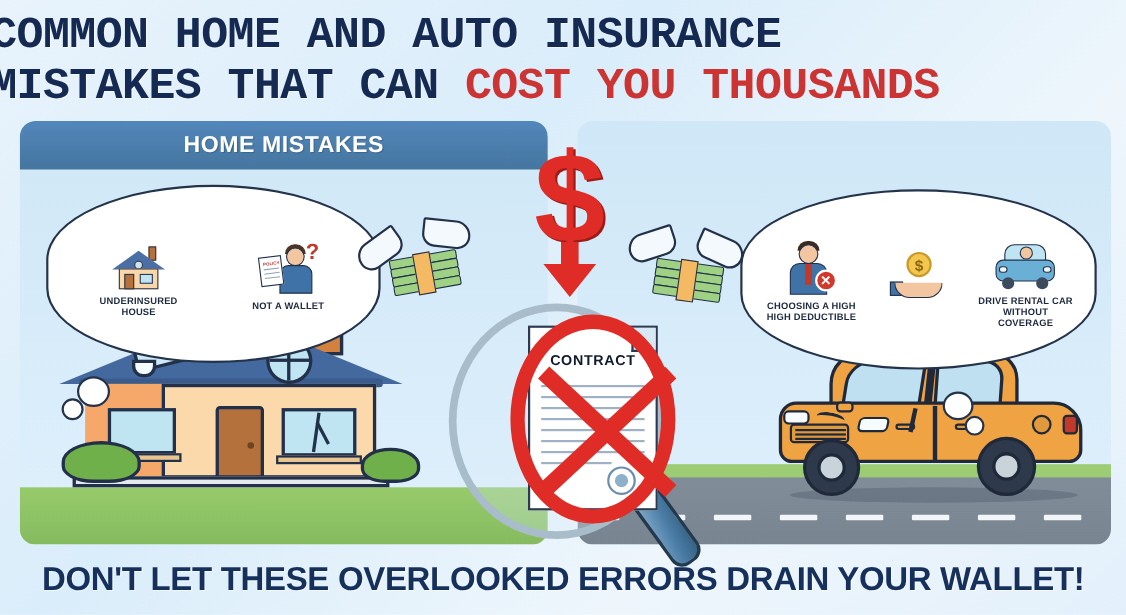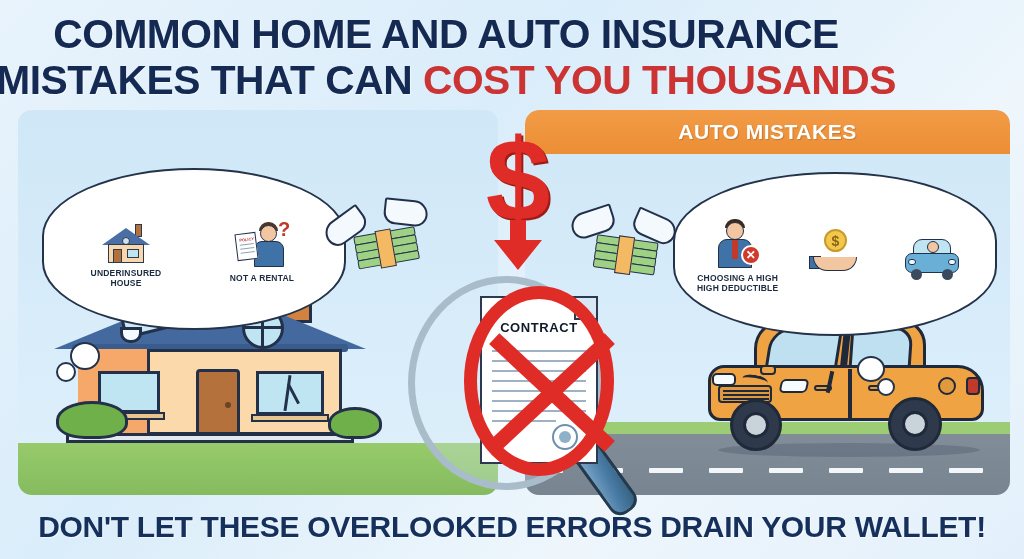--- a/index.html
+++ b/index.html
@@ -5,21 +5,21 @@
   html,body{margin:0;padding:0;}
   body{
     width:1024px;height:559px;overflow:hidden;
     font-family:"Liberation Sans", sans-serif;
     background:linear-gradient(135deg,#e8f3fc 0%,#daedfa 38%,#eef6fc 70%,#e3f0fb 100%);
     position:relative;
   }
   .stage{position:absolute;inset:0;}
 
   
-  .title-block{position:absolute;left:0;top:14px;width:892px;text-align:center;}
+  .title-block{position:absolute;left:0;top:14px;width:892px;font-family:Liberation Mono, monospace;}
   .title-line{
     font-weight:bold;letter-spacing:-0.5px;line-height:1.0;
     font-size:40px;white-space:nowrap;
     transform:scaleX(1.02);
   }
   .t-dark{color:#152a52;text-shadow:1px 1px 0 rgba(255,255,255,.5);}
   .t-red{color:#cc3333;}
   .title-line.l2{margin-top:6px;}
 
   
@@ -270,25 +270,28 @@
                 <div class="head"></div>
                 <div class="torso"></div>
               <div class="paper">
                 <b>POLICY</b>
                 <i style="top:10px"></i>
                   <i style="top:14px"></i>
                   <i style="top:18px"></i>
               </div>
             </div>
           </div>
-          <div class="cap">NOT A RENTAL</div>
-        </div>
-      </div>
-    </div>
-
+          <div class="cap">NOT A WALLET</div>
+        </div>
+      </div>
+    </div>
+
+    <div class="banner blue">
+      <span class="banner-text">HOME MISTAKES</span>
+    </div>
   </div>
 
   <div class="panel right">
     <div class="road">
       <div class="verge"></div>
       <div class="lane">
         <i style="left:4px"></i>
           <i style="left:64px"></i>
           <i style="left:124px"></i>
         <i style="left:184px"></i>
@@ -359,27 +362,25 @@
             <div class="minicar">
               <div class="cab"></div>
                 <div class="drv"></div>
                 <div class="body"></div>
               <div class="lamp" style="left:5px"></div>
                 <div class="lamp" style="right:5px"></div>
               <div class="w" style="left:8px"></div>
                 <div class="w" style="right:8px"></div>
             </div>
           </div>
-        </div>
-      </div>
-    </div>
-
-    <div class="banner orange">
-      <span class="banner-text">AUTO MISTAKES</span>
-    </div>
+          <div class="cap">DRIVE RENTAL CAR WITHOUT COVERAGE</div>
+        </div>
+      </div>
+    </div>
+
   </div>
 
   <div class="center">
 
     <div class="money left">
       <div class="wing l"></div>
       <div class="wing r"></div>
       <div class="bills">
         <i style="top:0"></i>
           <i style="top:8px"></i>

